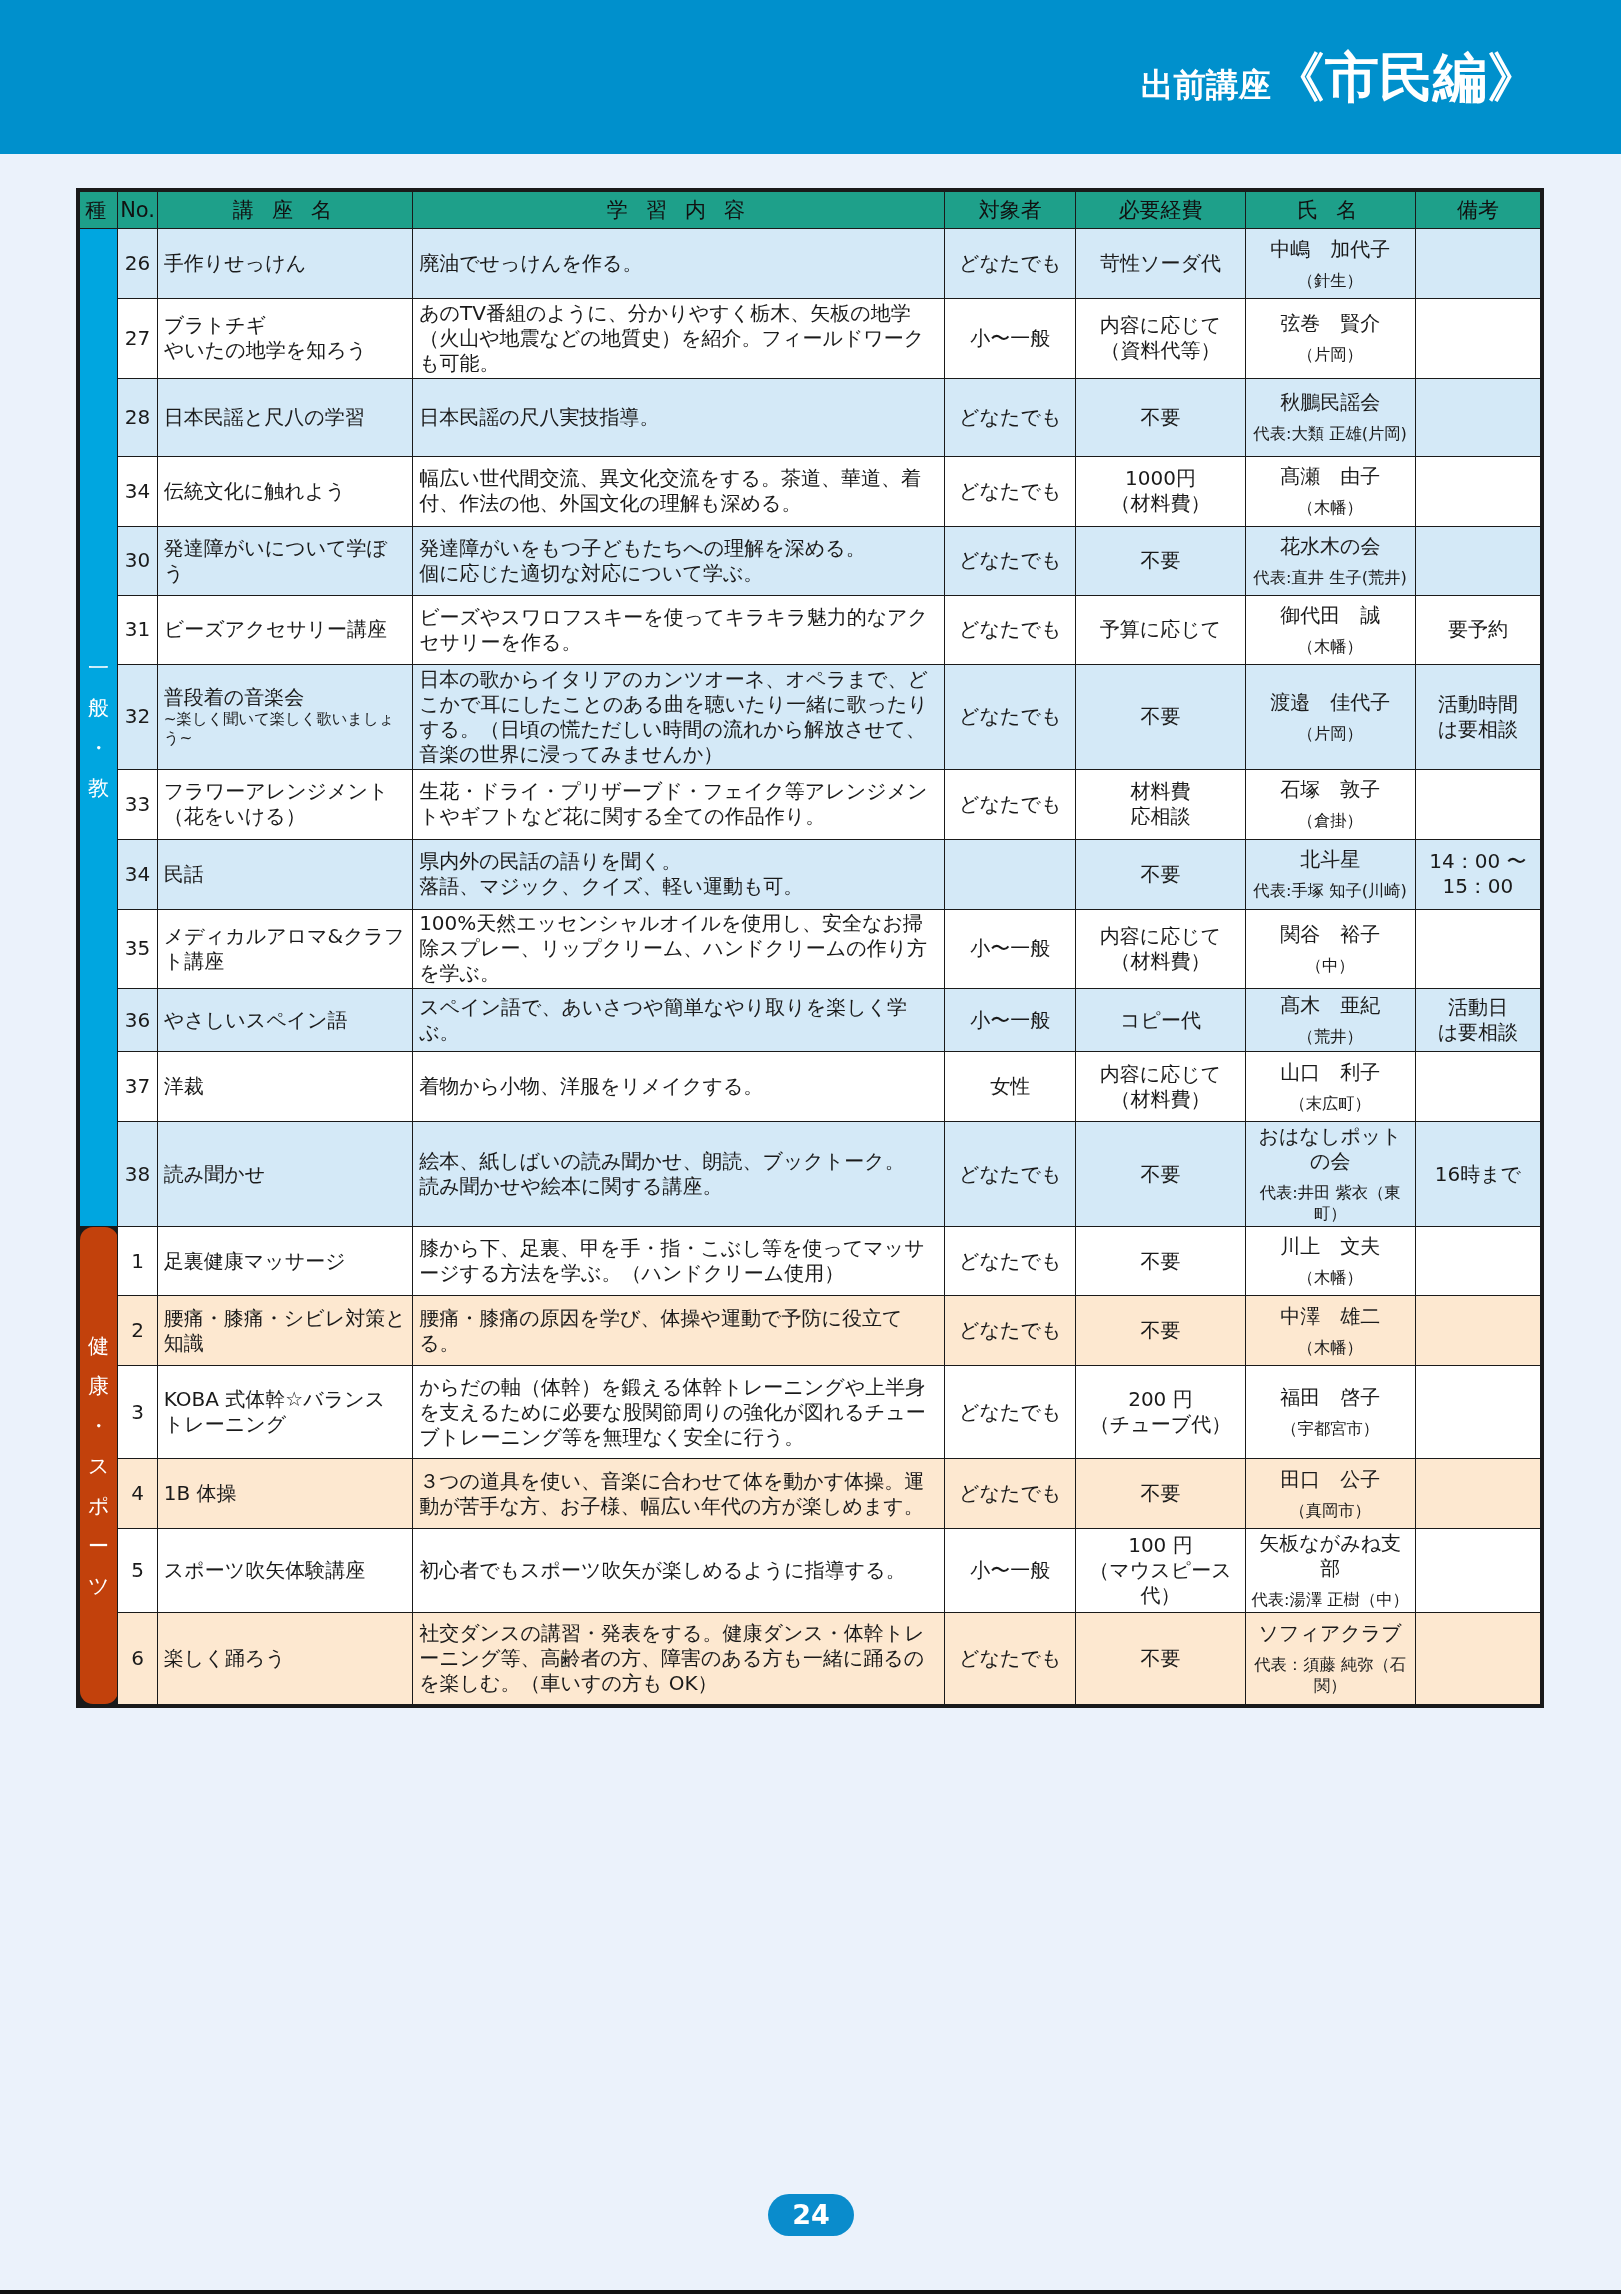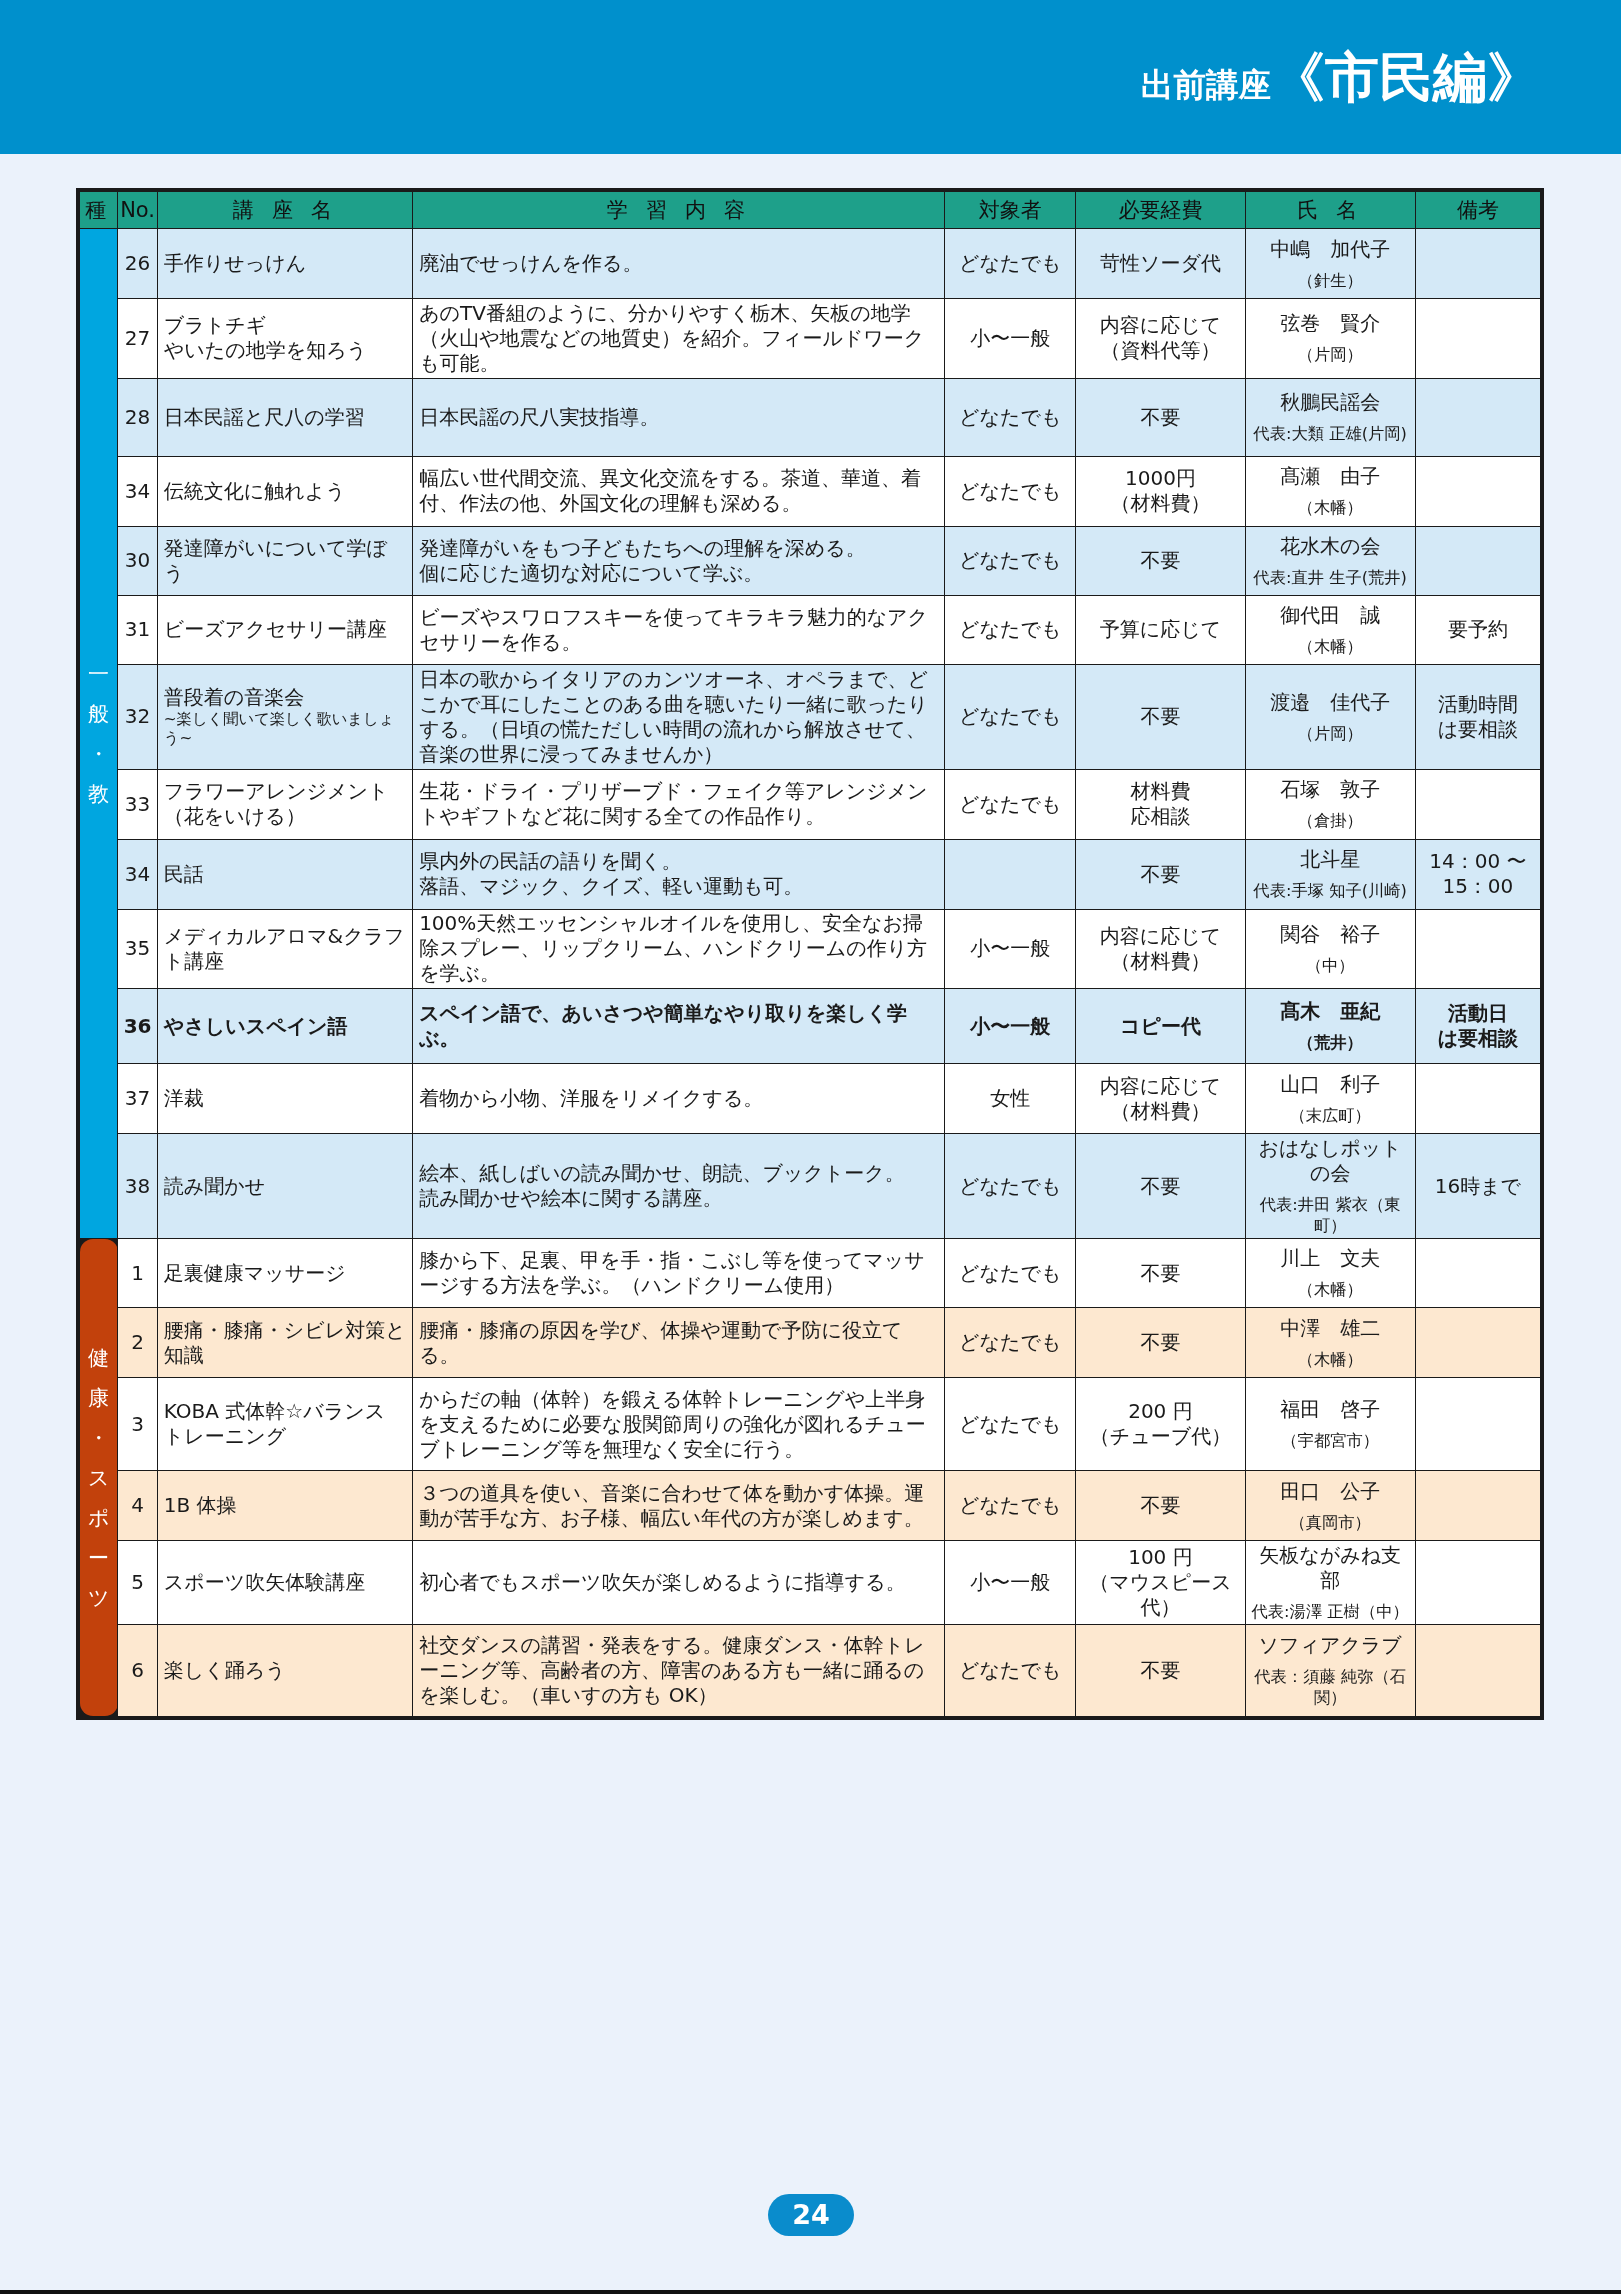--- a/index.html
+++ b/index.html
@@ -254,21 +254,21 @@
           <td class="cell" style="white-space:pre-line">100%天然エッセンシャルオイルを使用し、安全なお掃除スプレー、リップクリーム、ハンドクリームの作り方を学ぶ。</td>
           <td class="cell center">小〜一般</td>
           <td class="cell center" style="white-space:pre-line">内容に応じて
 （材料費）</td>
           <td class="cell center">
       <div>関谷　裕子</div>
       <div class="sub">（中）</div>
           </td>
           <td class="cell center" style="white-space:pre-line"></td>
         </tr>
-        <tr class="alt-blue" style="height: 75px; font-weight: bold;">
+        <tr class="alt-blue" style="height: 63px;">
           <td class="cell no">36</td>
           <td class="cell">
       <div style="white-space:pre-line">やさしいスペイン語</div>
       <div class="name-sub"></div>
           </td>
           <td class="cell" style="white-space:pre-line">スペイン語で、あいさつや簡単なやり取りを楽しく学ぶ。</td>
           <td class="cell center">小〜一般</td>
           <td class="cell center" style="white-space:pre-line">コピー代</td>
           <td class="cell center">
       <div>髙木　亜紀</div>

